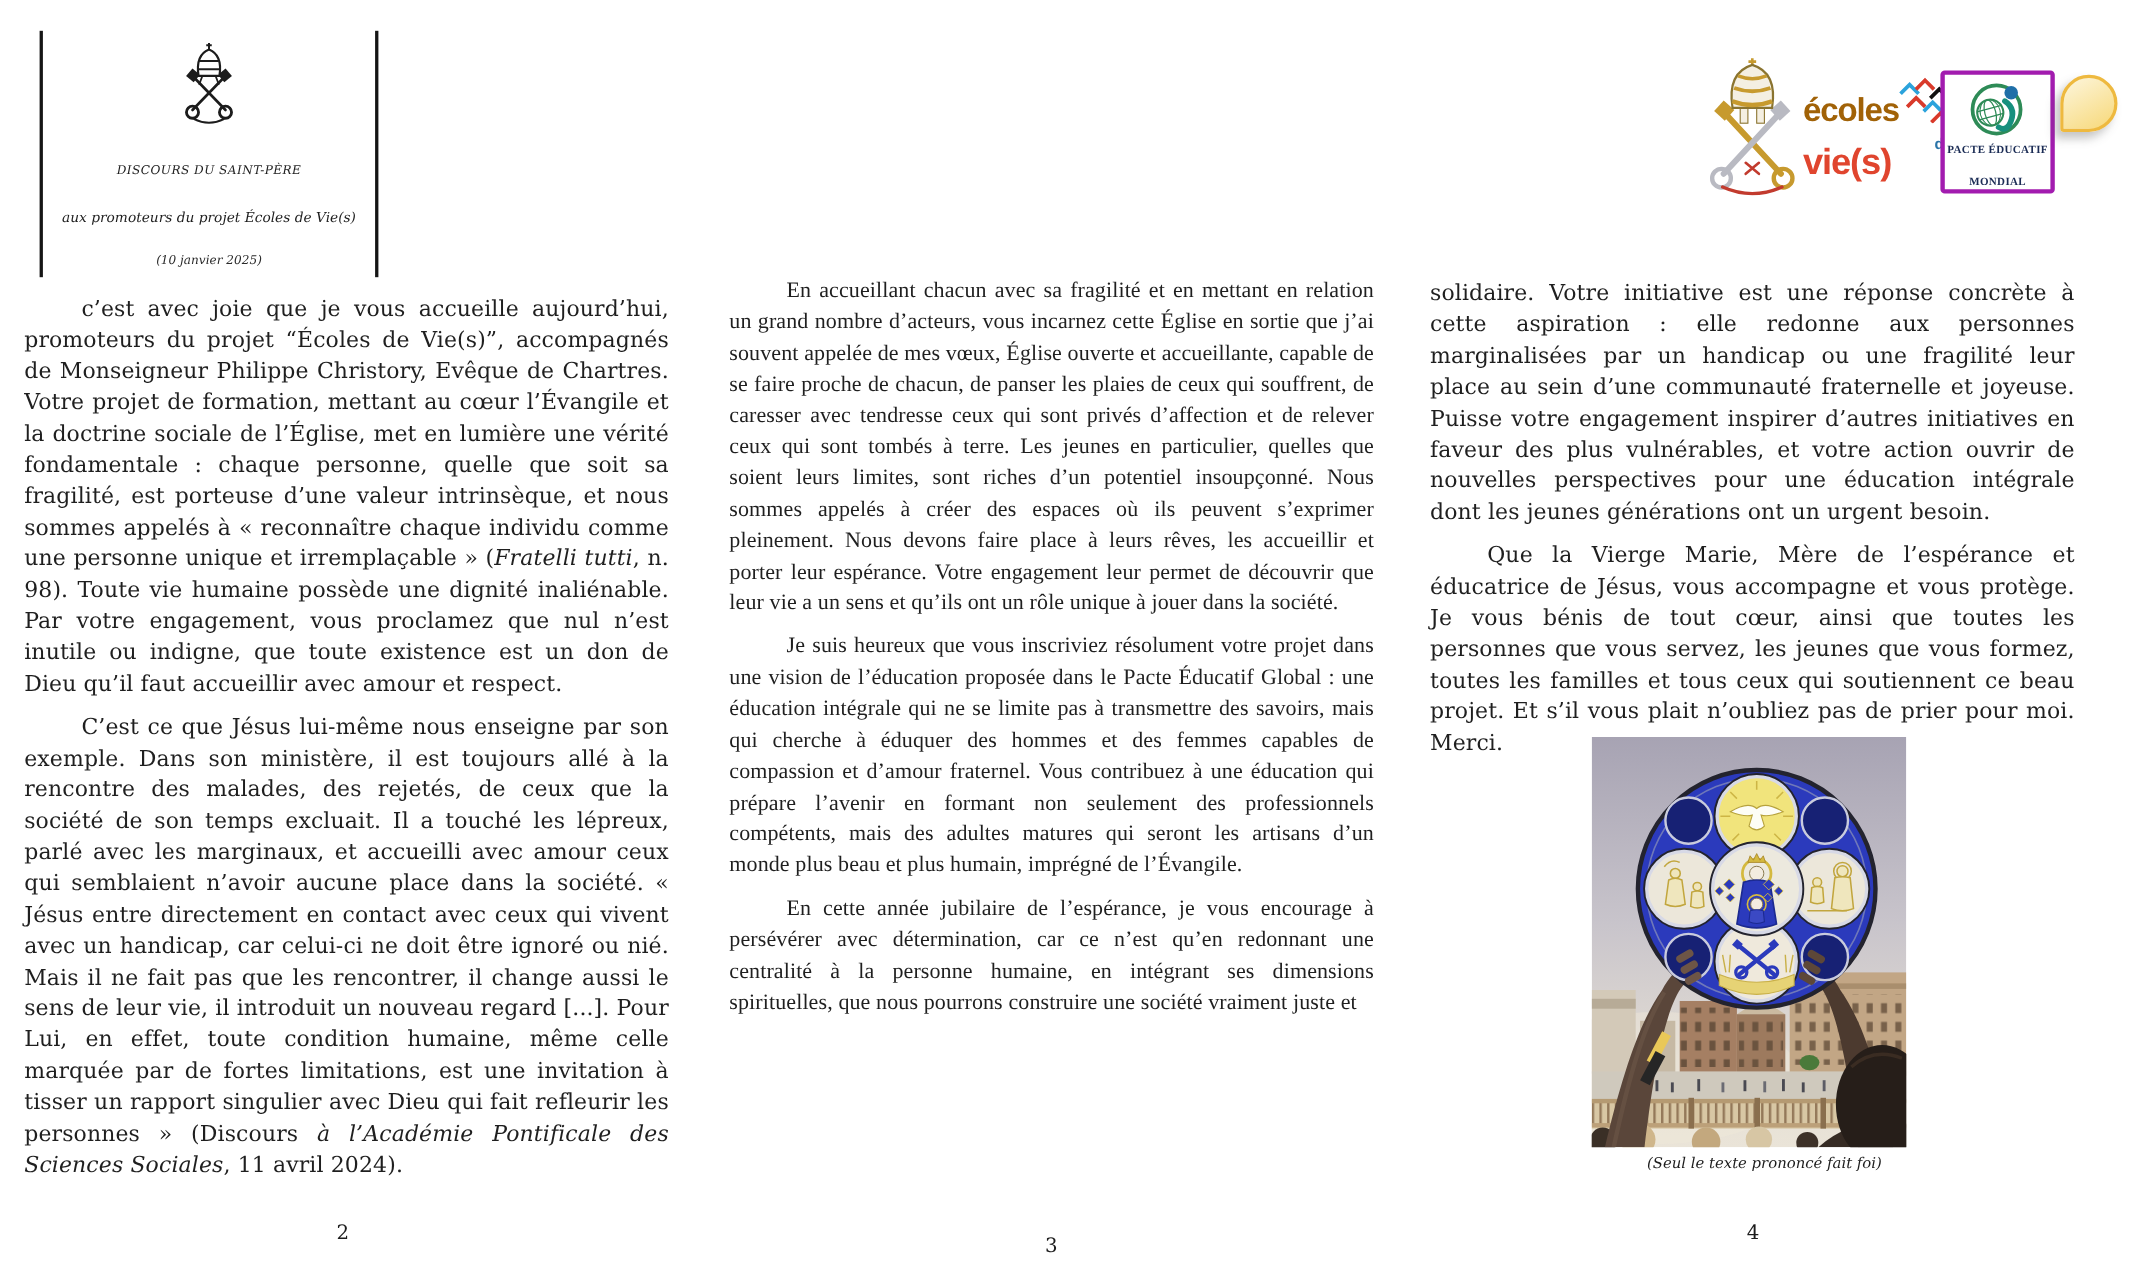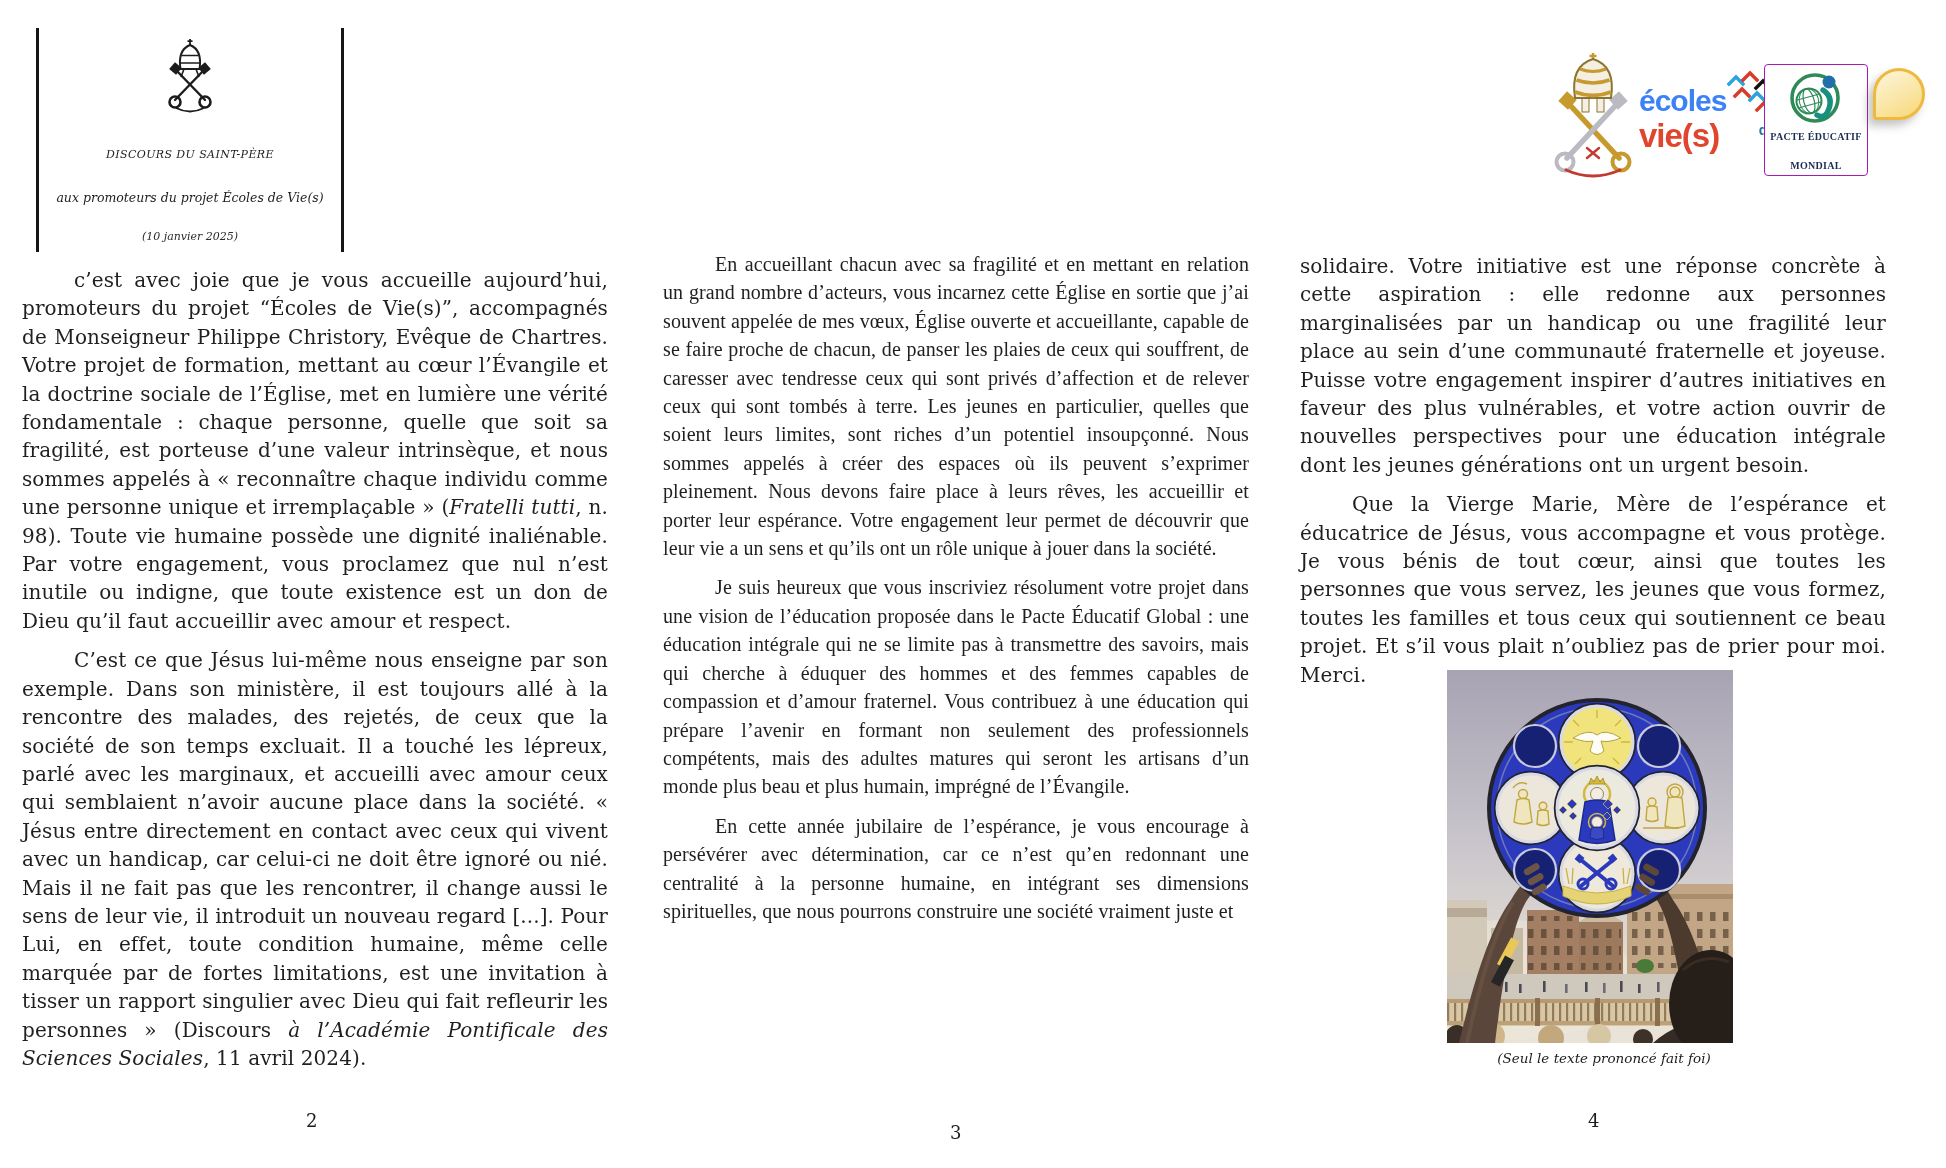--- a/index.html
+++ b/index.html
@@ -12,25 +12,25 @@
   .letterhead .bar.l{left:0;}
   .letterhead .bar.r{right:0;}
   .lh-emblem{position:absolute;left:50%;transform:translateX(-50%);top:12px;}
   .lh-title{position:absolute;top:122px;width:100%;font-style:italic;font-size:11px;letter-spacing:.4px;color:#1d1d1d;}
   .lh-sub{position:absolute;top:164px;width:100%;font-style:italic;font-size:12.5px;color:#1d1d1d;}
   .lh-date{position:absolute;top:204px;width:100%;font-style:italic;font-size:11px;color:#2a2a2a;}
 
   
   .coa-color{position:absolute;left:1549px;top:52px;}
   .ecoles-logo{position:absolute;left:1639px;top:86px;width:128px;height:96px;font-family:"Liberation Sans",sans-serif;}
-  .ec-row1{font-weight:bold;font-size:30px;letter-spacing:-1px;color:#3b82f6;line-height:1;}
+  .ec-row1{font-weight:bold;font-size:30px;letter-spacing:-1px;color:#a16207;line-height:1;}
   .ec-burst{position:absolute;right:-4px;top:-16px;}
-  .ec-row2{margin-top:3px;font-weight:bold;font-size:33px;letter-spacing:-1px;color:#e0452e;line-height:1;}
+  .ec-row2{margin-top:14px;font-weight:bold;font-size:33px;letter-spacing:-1px;color:#e0452e;line-height:1;}
   .ec-de{position:absolute;right:-8px;top:36px;font-size:14px;font-weight:bold;color:#2a74a8;}
-  .pacte-logo{position:absolute;left:1764px;top:64px;width:104px;height:112px;background:#fff;border:1px solid #a21caf;border-radius:4px;
+  .pacte-logo{position:absolute;left:1764px;top:64px;width:104px;height:112px;background:#fff;border:4px solid #a21caf;border-radius:4px;
               display:flex;flex-direction:column;align-items:center;justify-content:flex-start;padding-top:4px;box-sizing:border-box;}
   .pacte-text{font-family:"Liberation Serif",serif;font-weight:bold;font-size:10px;line-height:1.25;color:#1b2c55;text-align:center;letter-spacing:.3px;margin-top:2px;}
   .bubble{position:absolute;left:1873px;top:68px;width:46px;height:46px;border:3px solid #eeb93f;
           background:linear-gradient(150deg,#fdf6dd,#f7d878);border-radius:50% 50% 50% 6%;
           box-shadow:-5px 6px 9px rgba(90,90,90,.35);}
 
   
   .col{position:absolute;width:586px;font-size:20px;line-height:28.4px;text-align:justify;color:#1f1f1f;letter-spacing:.1px;}
   .col p{margin:0 0 11px 0;text-indent:52px;}
   .col p.noindent{text-indent:0;}

